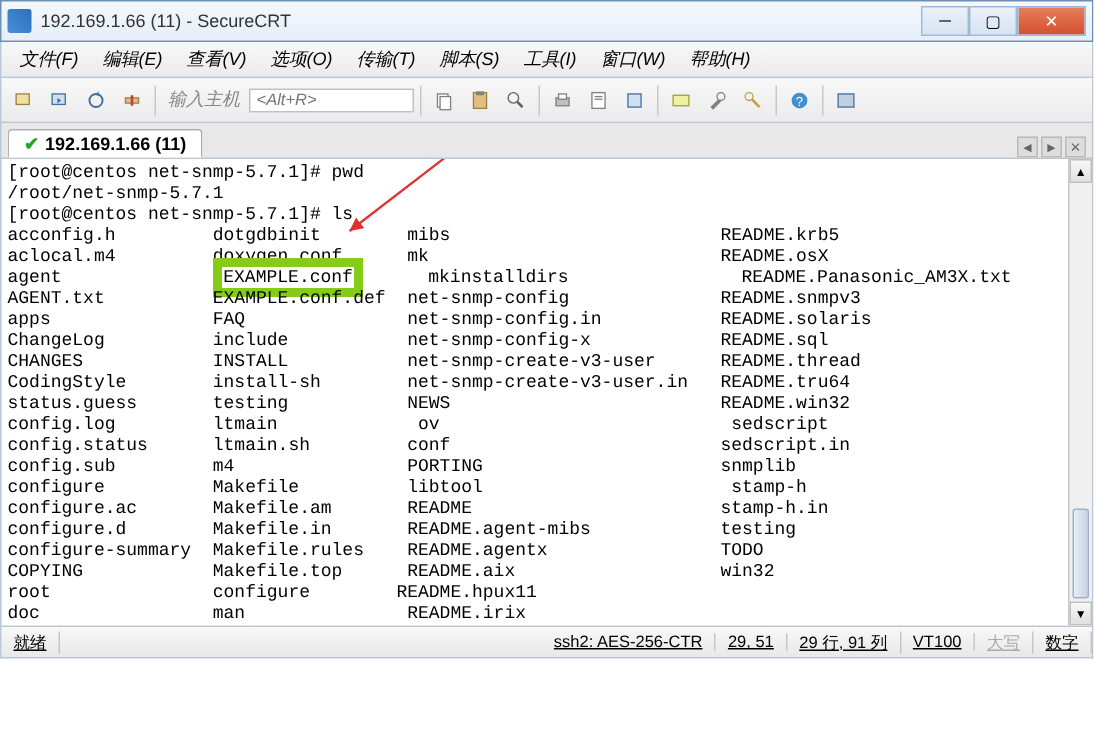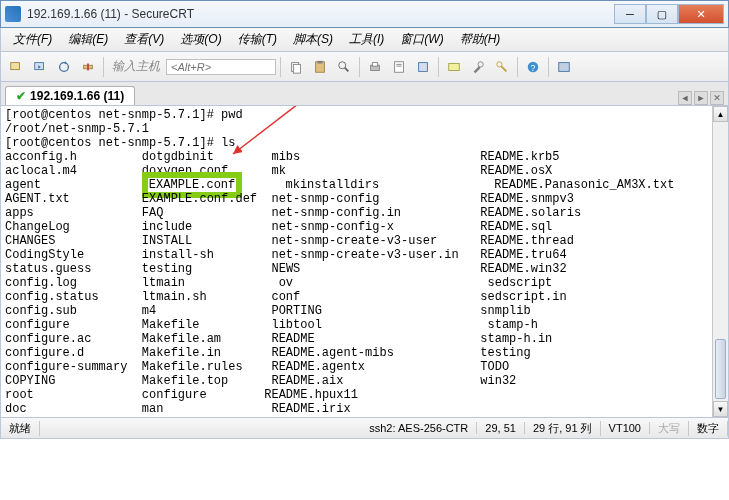--- a/index.html
+++ b/index.html
@@ -40,21 +40,21 @@
     .scroll { position: absolute; right: 0; top: 0; width: 16px; height: 100%; background: #f0f0f0; border-left: 1px solid #c8c8c8; }
     .scroll .up, .scroll .dn { height: 16px; background: linear-gradient(#f8f8f8,#e0e0e0); border: 1px solid #c0c0c0; font-size: 8px; display: flex; align-items: center; justify-content: center; position: absolute; left: 0; right: 0; }
     .scroll .up { top: 0; } .scroll .dn { bottom: 0; }
     .scroll .thumb { position: absolute; left: 2px; right: 2px; bottom: 18px; height: 60px; background: linear-gradient(90deg,#e8edf4,#c8d4e4); border: 1px solid #a0b0c8; border-radius: 2px; }
     
     
     .arrow { position: absolute; pointer-events: none; }
     
     
     .status { height: 21px; background: linear-gradient(#f8f8f8, #e8e8e8); border: 1px solid #b8c8d8; border-top: none; display: flex; align-items: center; font-size: 11px; }
-    .status .seg { padding: 0 8px; border-right: 1px solid #c8c8c8; }
+    .status .seg { padding: 0 8px; border-right: 1px solid #c8c8c8; text-decoration: underline; }
     .status .flex { flex: 1; }
   </style>
 </head>
 <body>
 
 <div class="titlebar">
   <span class="titlebar-icon"></span>
   <span class="titlebar-text">192.169.1.66 (11) - SecureCRT</span>
   <div class="win-btns">
     <div class="win-btn">─</div>

